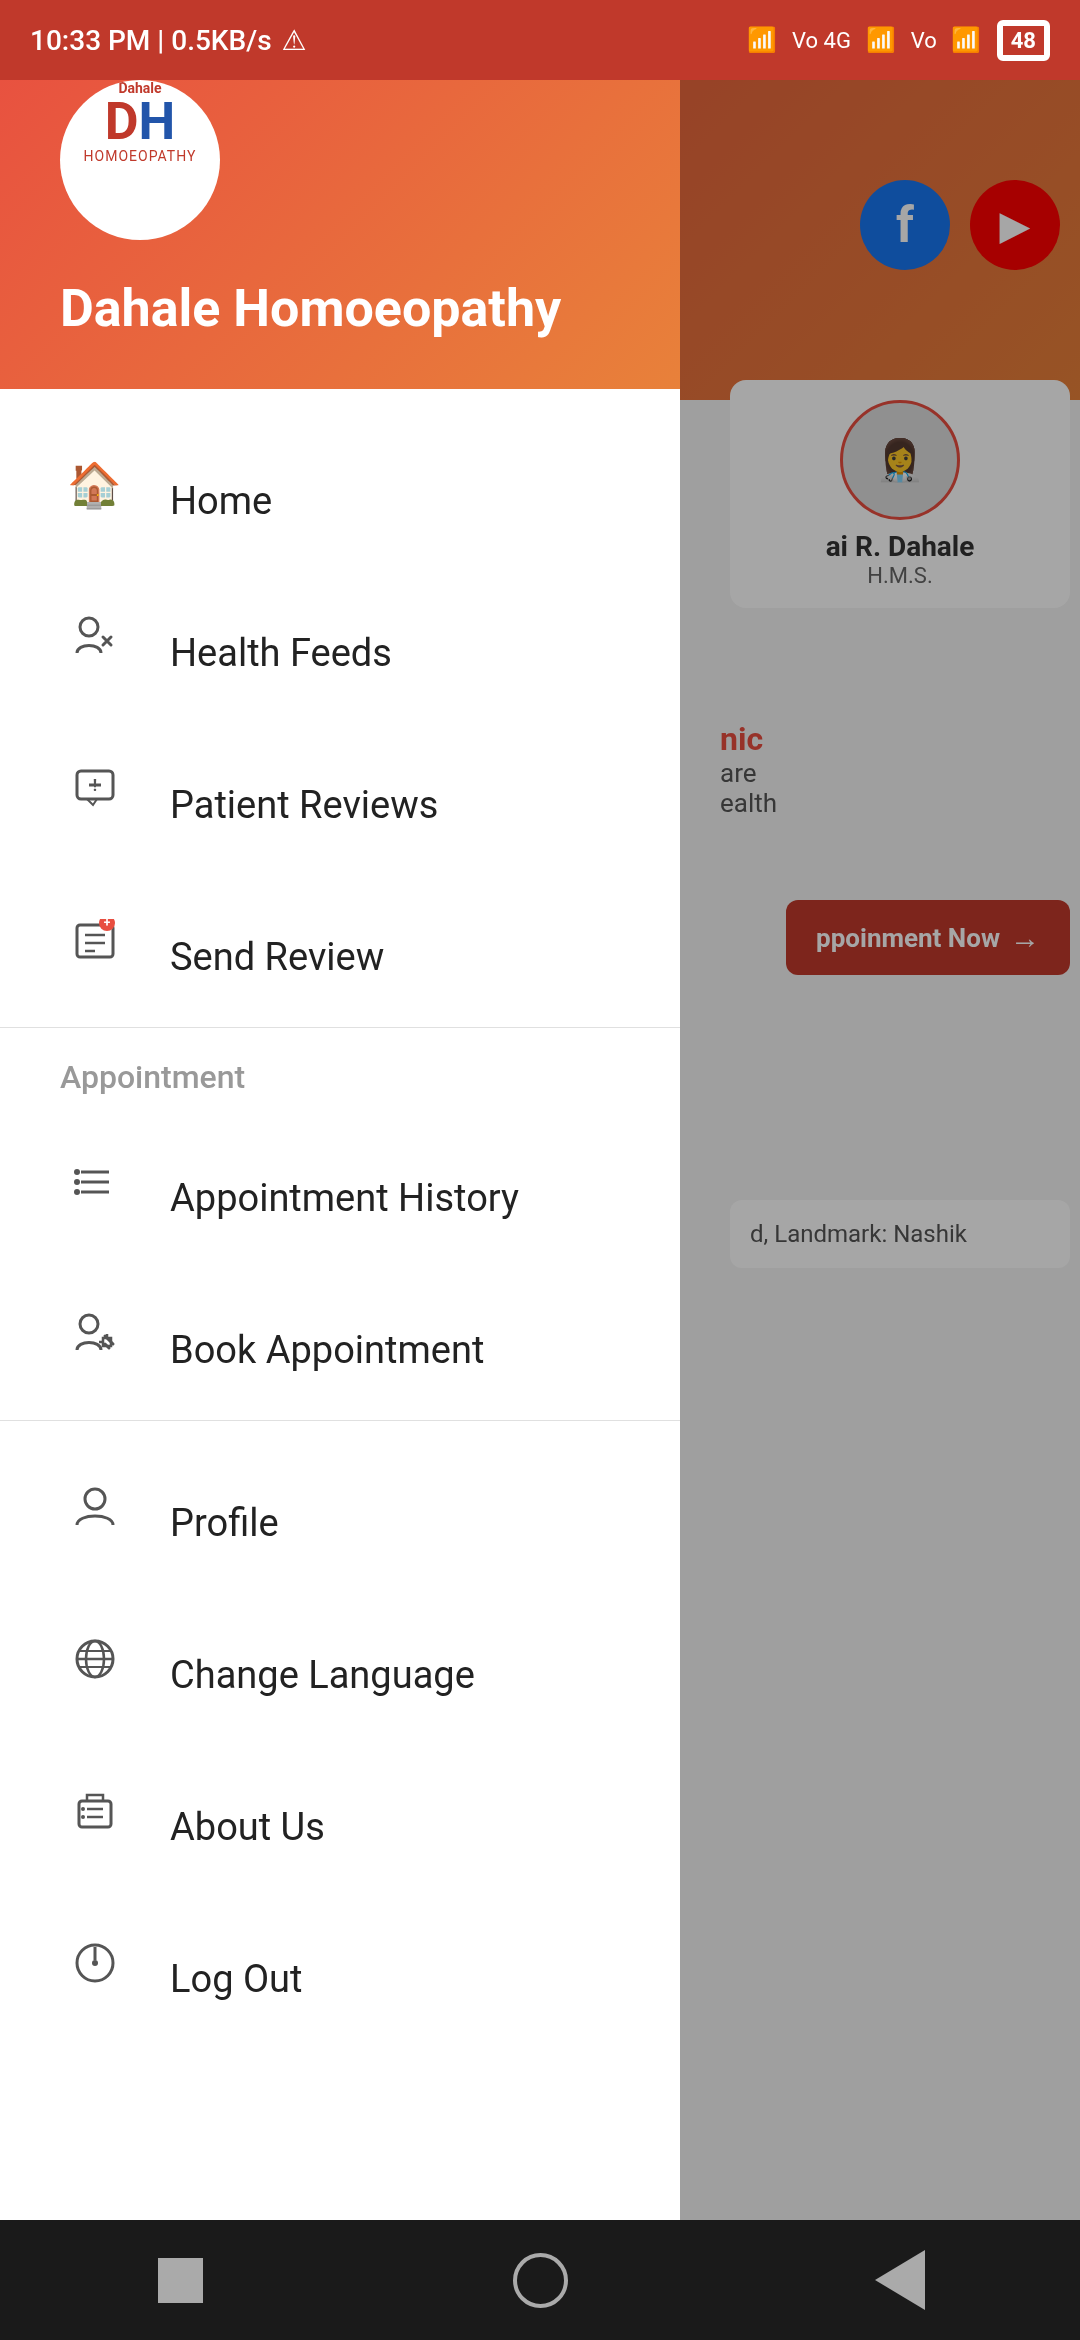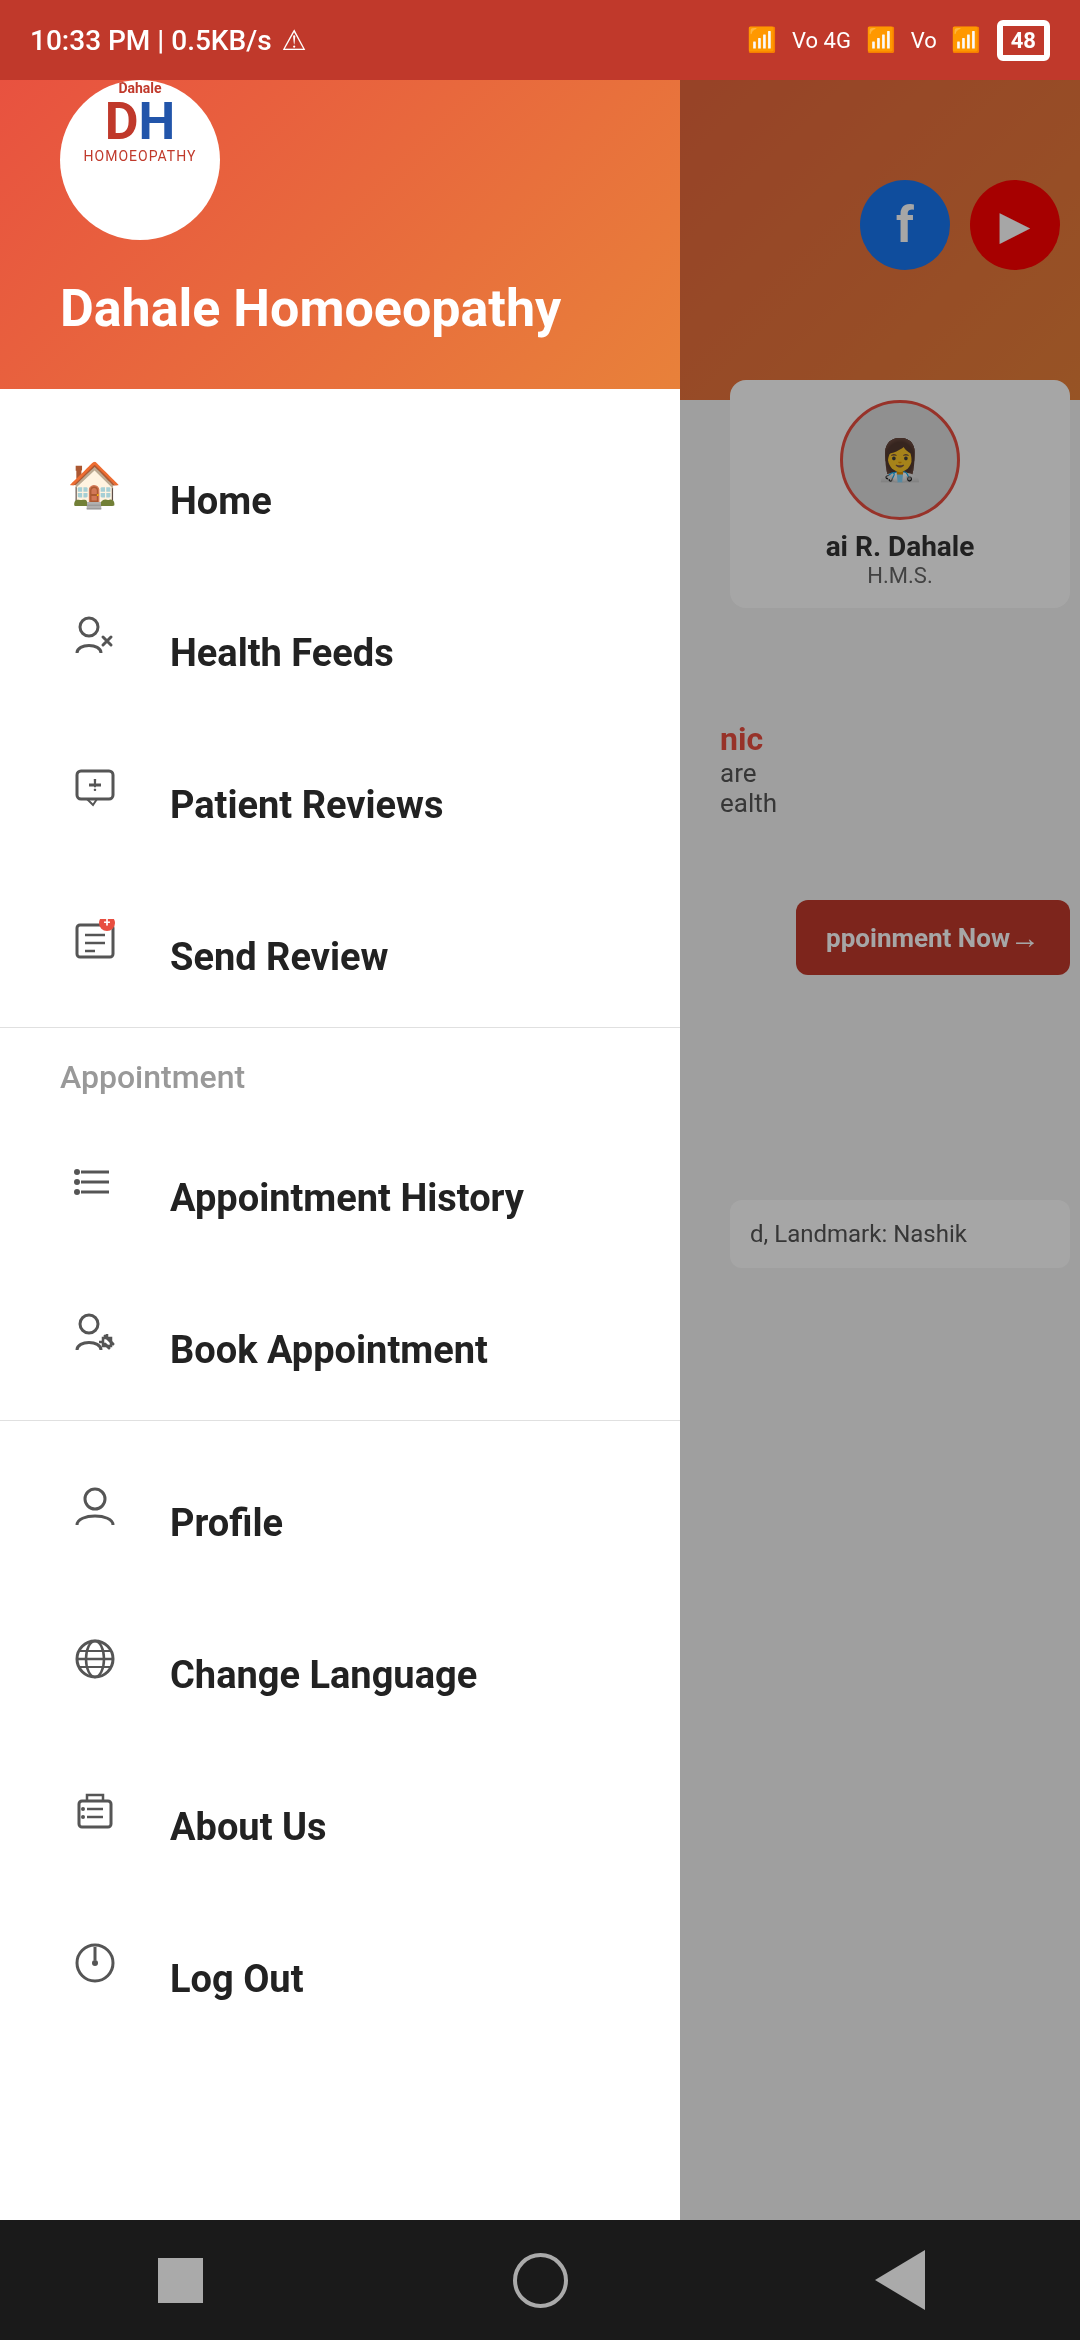--- a/index.html
+++ b/index.html
@@ -164,20 +164,21 @@
     
     .bg-book-btn {
       position: absolute;
       top: 900px;
       right: 10px;
       background: #c0392b;
       border-radius: 12px;
       padding: 20px 30px;
       display: flex;
       align-items: center;
+      gap: 10px;
     }
     .bg-book-btn-text {
       color: white;
       font-size: 26px;
       font-weight: bold;
     }
 
     
     .bg-address {
       position: absolute;
@@ -279,21 +280,21 @@
       display: flex;
       align-items: center;
       justify-content: center;
       font-size: 44px;
       color: #555;
       margin-right: 40px;
     }
     .menu-label {
       font-size: 38px;
       color: #222;
-      font-weight: 700;
+      font-weight: 400;
       margin-top: 32px;
     }
 
     
     .menu-section-divider {
       height: 1px;
       background: #e0e0e0;
       margin: 10px 0;
     }
     .menu-section-label {

